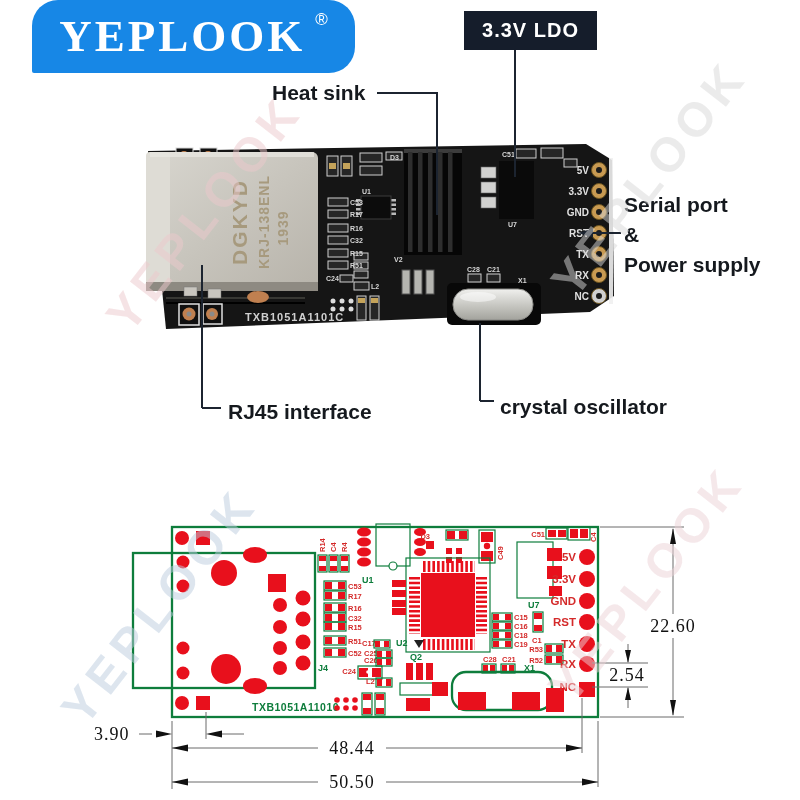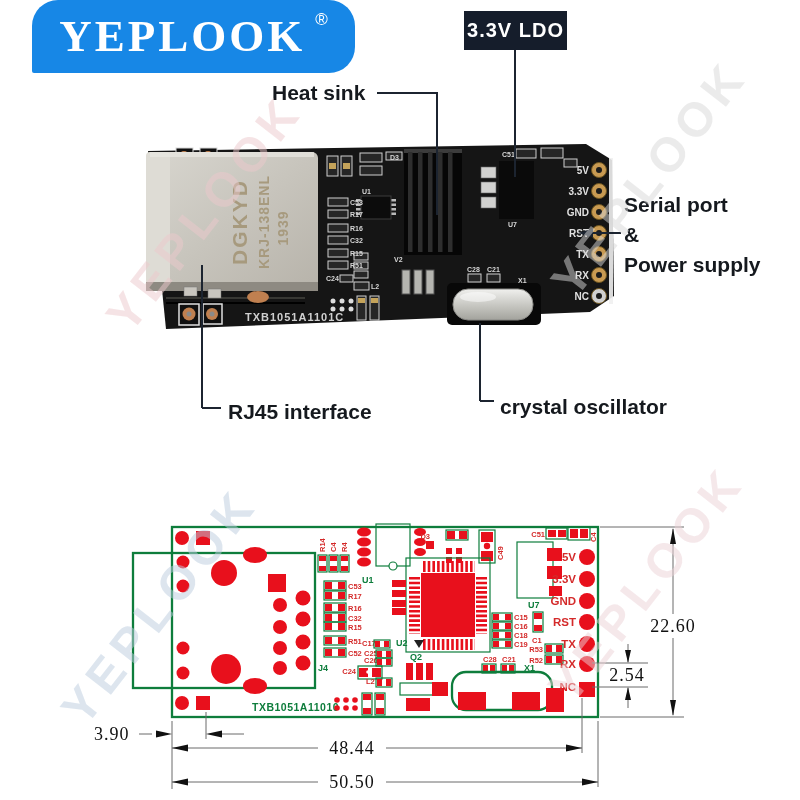--- a/index.html
+++ b/index.html
@@ -6,21 +6,21 @@
   body{width:800px;height:800px;position:relative;overflow:hidden;
        font-family:"Liberation Sans",sans-serif;}
   .stage{position:absolute;inset:0;}
   svg{position:absolute;left:0;top:0;}
   .logo{position:absolute;left:32px;top:0;width:323px;height:73px;
         background:#1787e6;border-radius:26px 26px 26px 2px;
         display:flex;align-items:center;justify-content:center;gap:10px;}
   .logo-text{color:#fff;font-family:"Liberation Serif",serif;font-weight:700;
         font-size:45px;letter-spacing:3px;line-height:1;}
   .logo-reg{color:#fff;font-size:17px;align-self:flex-start;margin-top:10px;}
-  .ldo-box{position:absolute;left:464px;top:11px;width:103px;height:39px;
+  .ldo-box{position:absolute;left:464px;top:11px;width:133px;height:39px;
         background:#151d2b;display:flex;align-items:center;justify-content:center;}
   .ldo-box span{color:#fff;font-weight:700;font-size:20px;letter-spacing:1px;}
   
   text{font-family:"Liberation Sans",sans-serif;}
   .ann{font-size:21px;font-weight:600;fill:#15191e;}
   .wm{font-size:48px;font-weight:700;letter-spacing:7px;opacity:.5;}
   .psilk{fill:#d6d6d6;font-size:7px;font-weight:700;}
   .pinlbl{fill:#e0e0e0;font-size:10px;font-weight:700;text-anchor:end;}
   .dpin{fill:#d42a2a;font-size:11.5px;font-weight:700;text-anchor:end;}
   .rlbl{fill:#d42a2a;font-size:7.5px;font-weight:700;}

